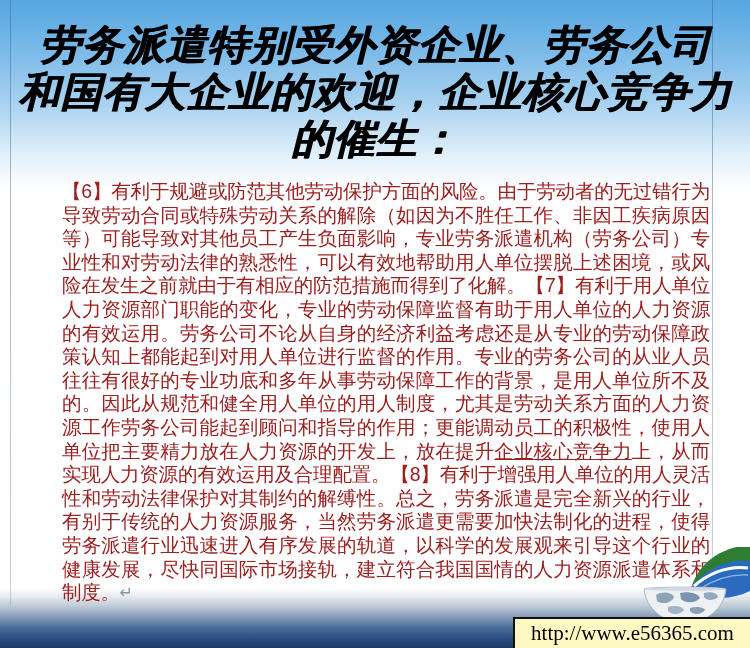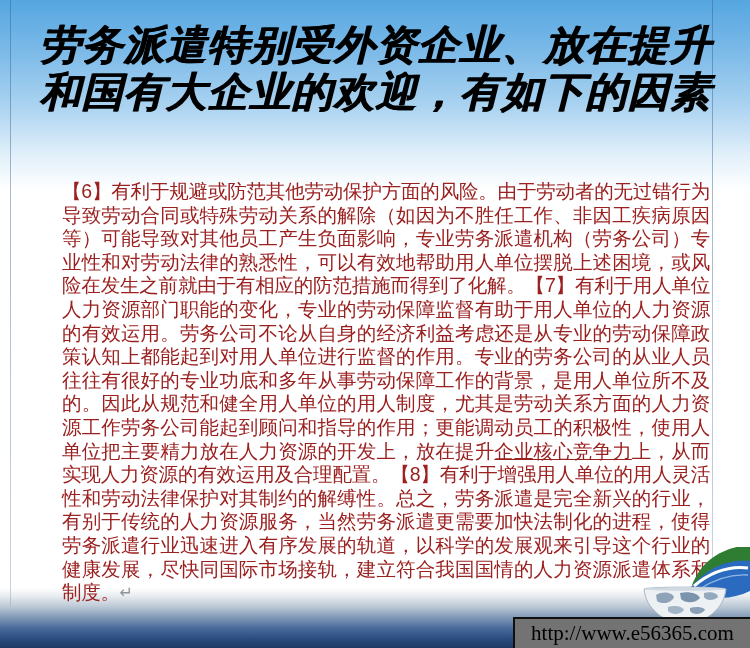--- a/index.html
+++ b/index.html
@@ -48,21 +48,21 @@
   }
   .body-text .ul{text-decoration:underline;}
   .return-mark{color:#8f949c;font-size:16px;text-decoration:none;display:inline-block;transform:translateY(-1px);}
   
   .globe{
     position:absolute;right:0;top:547px;width:122px;height:78px;
   }
   
   .url-box{
     position:absolute;left:513px;top:617px;width:237px;height:31px;
-    background:#737373;
+    background:#fef9c3;
     border-left:2px solid #101010;
     border-top:2px solid #101010;
     box-sizing:border-box;
     display:flex;align-items:center;justify-content:center;
   }
   .url-box span{
     font-family:"Liberation Serif","DejaVu Serif",serif;
     font-size:21px;color:#000;
   }
 </style>
@@ -70,22 +70,23 @@
 <body>
 
 <div class="slide">
 
   <div class="sky"></div>
   <div class="sea"></div>
   <div class="frame-line left"></div>
   <div class="frame-line right"></div>
 
   <div class="title">
-    <div>劳务派遣特别受外资企业、放在提升</div>
-    <div>和国有大企业的欢迎，有如下的因素</div>
+    <div>劳务派遣特别受外资企业、劳务公司</div>
+    <div>和国有大企业的欢迎，企业核心竞争力</div>
+    <div>的催生：</div>
   </div>
 
   <div class="body-text">
     <span>【6】有利于规避或防范其他劳动保护方面的风险。由于劳动者的无过错行为导致劳动合同或特殊劳动关系的解除（如因为不胜任工作、非因工疾病原因等）可能导致对其他员工产生负面影响，专业劳务派遣机构（劳务公司）专业性和对劳动法律的熟悉性，可以有效地帮助用人单位摆脱上述困境，或风险在发生之前就由于有相应的防范措施而得到了化解。【7】有利于用人单位人力资源部门职能的变化，专业的劳动保障监督有助于用人单位的人力资源的有效运用。劳务公司不论从自身的经济利益考虑还是从专业的劳动保障政策认知上都能起到对用人单位进行监督的作用。专业的劳务公司的从业人员往往有很好的专业功底和多年从事劳动保障工作的背景，是用人单位所不及的。因此从规范和健全用人单位的用人制度，尤其是劳动关系方面的人力资源工作劳务公司能起到顾问和指导的作用；更能调动员工的积极性，使用人单位把主要精力放在人力资源的开发上，放在提升</span><span class="ul">企业核心竞争力</span><span>上，从而实现人力资源的有效运用及合理配置。【8】有利于增强用人单位的用人灵活性和劳动法律保护对其制约的解缚性。总之，劳务派遣是完全新兴的行业，有别于传统的人力资源服务，当然劳务派遣更需要加快法制化的进程，使得劳务派遣行业迅速进入有序发展的轨道，以科学的发展观来引导这个行业的健康发展，尽快同国际市场接轨，建立符合我国国情的人力资源派遣体系和制度。</span><span class="return-mark">↵</span>
   </div>
 
   <svg class="globe" viewBox="0 0 122 78" aria-hidden="true">
 
     <path d="M64,38 C74,12 96,0 122,-2 L122,20 C106,34 84,42 64,38 Z" fill="#2e7d32"></path>
 

